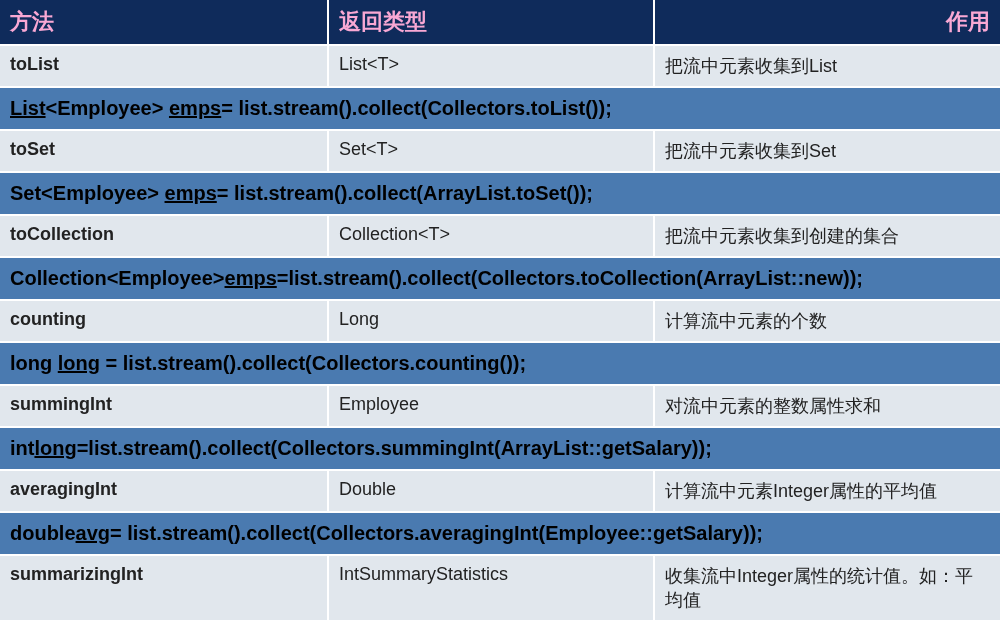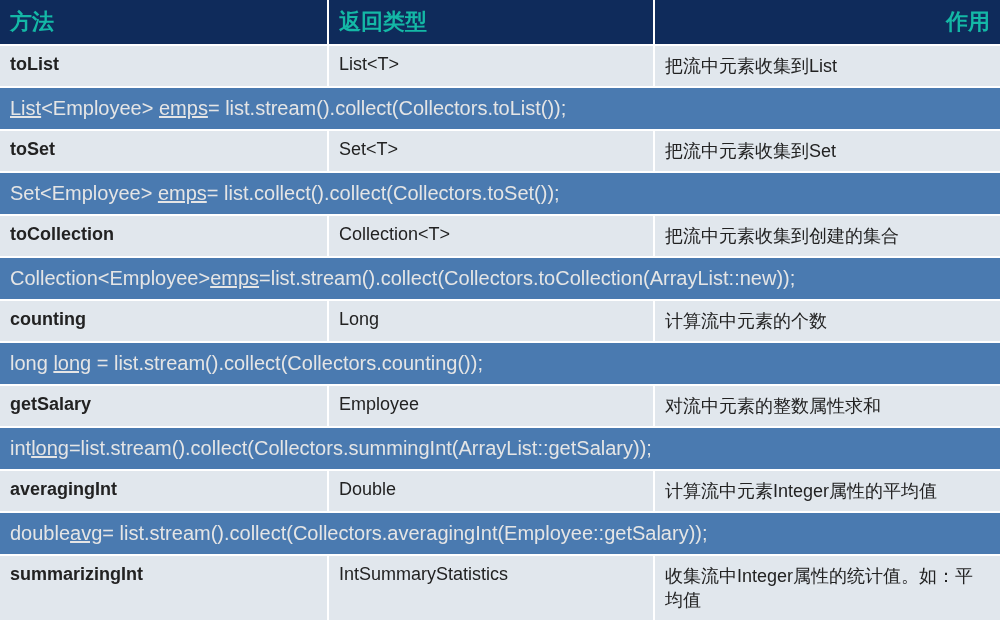--- a/index.html
+++ b/index.html
@@ -9,41 +9,41 @@
     font-family: Arial, "Microsoft YaHei", sans-serif;
     width: 1000px;
     background: #fff;
   }
   .table {
     width: 1000px;
     border-collapse: collapse;
   }
   .hdr td {
     background: #0f2b5b;
-    color: #14b8a6;
+    color: #f9a8d4;
     font-weight: bold;
     font-size: 22px;
     padding: 7px 10px;
     border-right: 2px solid #fff;
   }
   .hdr td:last-child { border-right: none; text-align: right; }
   .row td {
     background: #e1e7ed;
     color: #222;
     font-size: 18px;
     padding: 8px 10px;
     border-right: 2px solid #fff;
     vertical-align: top;
   }
   .row td:last-child { border-right: none; }
   .row td.c0 { font-weight: bold; }
   .code td {
     background: #4a7ab0;
-    color: #e5e5e5;
-    font-weight: normal;
+    color: #000000;
+    font-weight: bold;
     font-size: 20px;
     padding: 9px 10px;
   }
   .u { text-decoration: underline; }
   tr { border-bottom: 2px solid #fff; }
   tr:last-child { border-bottom: none; }
 </style>
 </head>
 <body>
 
@@ -66,40 +66,40 @@
       </tr>
       <tr class="code">
         <td colspan="3"><span class="u">List</span><span>&lt;Employee&gt; </span><span class="u">emps</span><span>= list.stream().collect(Collectors.toList());</span></td>
       </tr>
       <tr class="row">
         <td class="c0">toSet</td>
         <td class="c1">Set&lt;T&gt;</td>
         <td class="c2">把流中元素收集到Set</td>
       </tr>
       <tr class="code">
-        <td colspan="3"><span>Set&lt;Employee&gt; </span><span class="u">emps</span><span>= list.collect().collect(Collectors.toSet());</span></td>
+        <td colspan="3"><span>Set&lt;Employee&gt; </span><span class="u">emps</span><span>= list.stream().collect(ArrayList.toSet());</span></td>
       </tr>
       <tr class="row">
         <td class="c0">toCollection</td>
         <td class="c1">Collection&lt;T&gt;</td>
         <td class="c2">把流中元素收集到创建的集合</td>
       </tr>
       <tr class="code">
         <td colspan="3"><span>Collection&lt;Employee&gt;</span><span class="u">emps</span><span>=list.stream().collect(Collectors.toCollection(ArrayList::new));</span></td>
       </tr>
       <tr class="row">
         <td class="c0">counting</td>
         <td class="c1">Long</td>
         <td class="c2">计算流中元素的个数</td>
       </tr>
       <tr class="code">
         <td colspan="3"><span>long </span><span class="u">long</span><span> = list.stream().collect(Collectors.counting());</span></td>
       </tr>
       <tr class="row">
-        <td class="c0">getSalary</td>
+        <td class="c0">summingInt</td>
         <td class="c1">Employee</td>
         <td class="c2">对流中元素的整数属性求和</td>
       </tr>
       <tr class="code">
         <td colspan="3"><span>int</span><span class="u">long</span><span>=list.stream().collect(Collectors.summingInt(ArrayList::getSalary));</span></td>
       </tr>
       <tr class="row">
         <td class="c0">averagingInt</td>
         <td class="c1">Double</td>
         <td class="c2">计算流中元素Integer属性的平均值</td>

